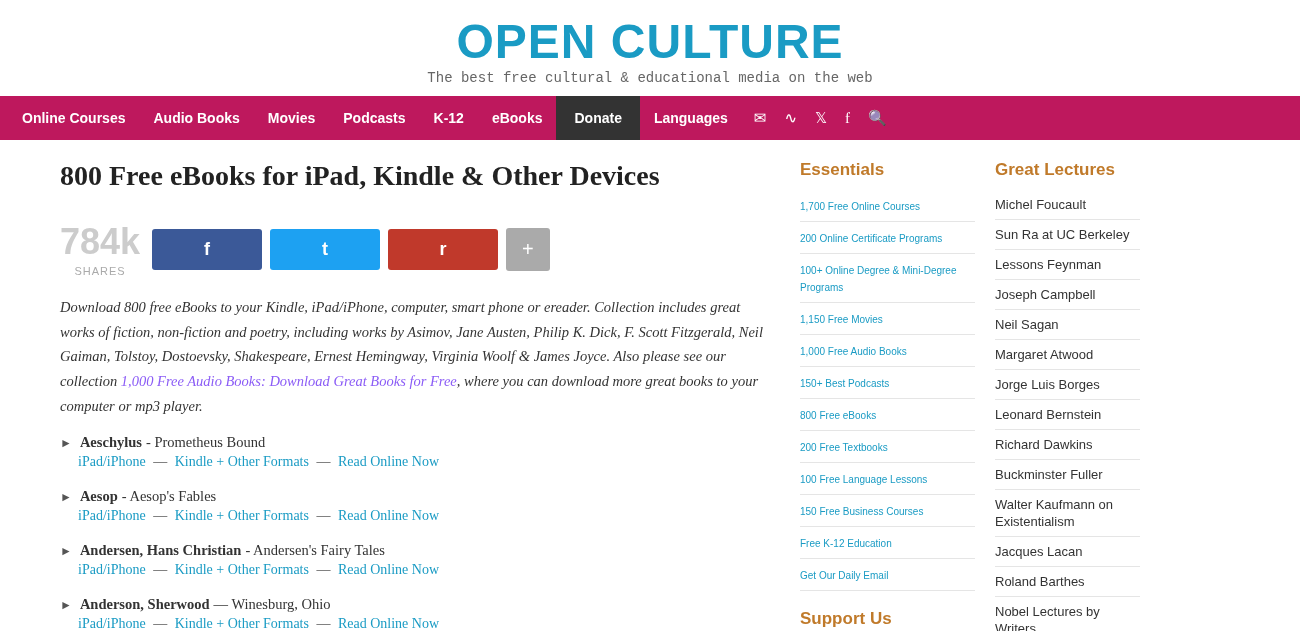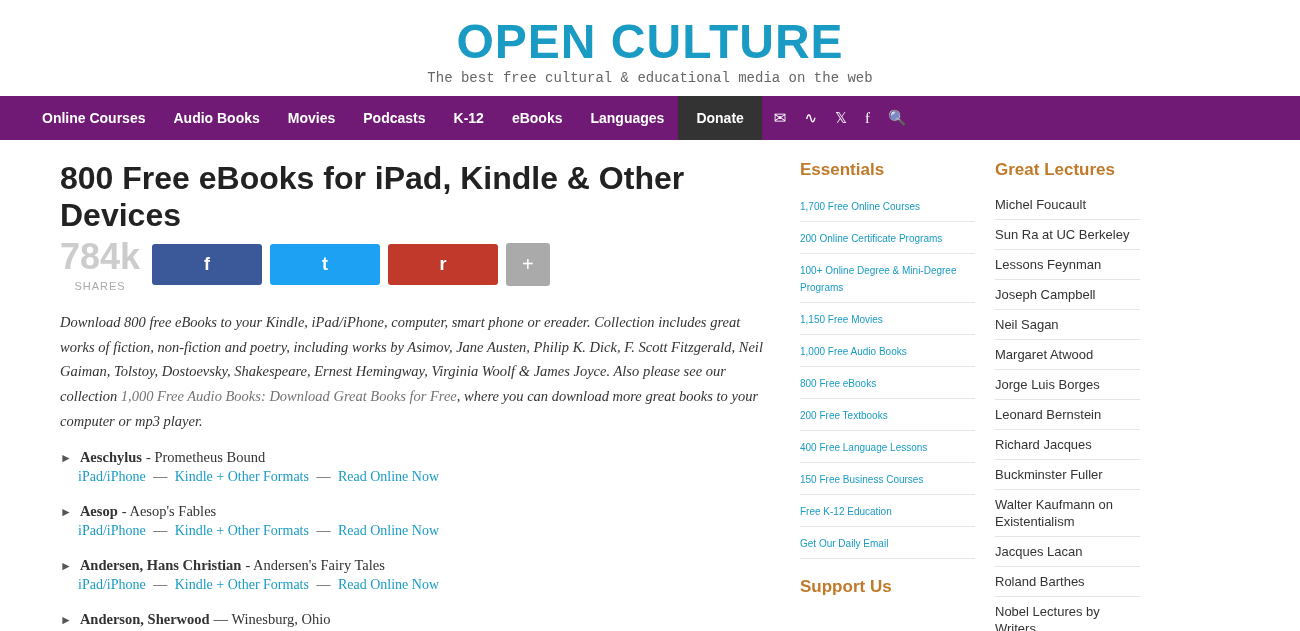--- a/index.html
+++ b/index.html
@@ -4,58 +4,58 @@
   <style>
     * { margin: 0; padding: 0; box-sizing: border-box; }
     body { font-family: Georgia, 'Times New Roman', serif; font-size: 15px; color: #333; background: #fff; }
 
     
     #site-header { padding: 18px 60px 10px; text-align: center; }
     #site-title { font-family: Arial, sans-serif; font-size: 48px; font-weight: 900; color: #1a9bc4; letter-spacing: 1px; text-transform: uppercase; line-height: 1; }
     #site-tagline { font-family: Liberation Mono, monospace; font-size: 14px; color: #666; margin-top: 4px; }
 
     
-    #main-nav { background: #701a75; padding: 0 28px; display: flex; align-items: center; }
+    #main-nav { background: #be185d; padding: 0 8px; display: flex; align-items: center; }
     #main-nav a {
       font-family: Arial, sans-serif; font-size: 14px; font-weight: bold;
       color: #fff; text-decoration: none; padding: 14px 14px;
       display: inline-block; white-space: nowrap;
     }
     #nav-donate { background: #333 !important; color: #fff !important; padding: 14px 18px !important; }
     #nav-icons { display: flex; align-items: center; margin-left: 4px; gap: 2px; }
     .nav-icon { color: #fff; font-size: 15px; padding: 8px 8px; cursor: pointer; }
 
     
     #content-area { display: flex; padding: 0 60px; margin-top: 20px; gap: 30px; }
     #main-content { flex: 1; max-width: 710px; }
     #sidebar { width: 340px; flex-shrink: 0; display: flex; gap: 20px; }
     #sidebar-essentials { width: 175px; }
     #sidebar-lectures { flex: 1; }
 
     
-    #page-title { font-family: Liberation Sans, sans-serif; font-size: 32px; font-weight: bold; color: #222; margin-bottom: 2px; }
+    #page-title { font-family: Liberation Serif, serif; font-size: 28px; font-weight: bold; color: #222; margin-bottom: 29px; }
 
     
     #share-bar { display: flex; align-items: center; gap: 8px; margin-bottom: 18px; }
     #share-count { font-size: 36px; font-weight: bold; color: #ccc; font-family: Arial, sans-serif; text-align: center; }
     #share-count-label { font-size: 11px; color: #aaa; font-family: Arial, sans-serif; text-align: center; margin-top: 2px; letter-spacing: 1px; }
     #share-count-wrap { text-align: center; margin-right: 4px; }
     .share-btn {
       padding: 10px 28px; border: none; border-radius: 3px;
       color: #fff; font-size: 18px; cursor: pointer; display: flex; align-items: center; justify-content: center;
       font-family: Arial, sans-serif; font-weight: bold; min-width: 110px;
     }
     #fb-btn { background: #3b5998; }
     #tw-btn { background: #1da1f2; }
     #rd-btn { background: #c0392b; }
     #more-btn { background: #aaa; font-size: 20px; padding: 10px 16px; border-radius: 3px; border: none; cursor: pointer; color: #fff; }
 
     
     #article-body { font-style: italic; font-size: 14.5px; line-height: 1.7; color: #333; margin-bottom: 16px; }
-    #article-body a { color: #737373; text-decoration: none; }
+    #article-body a { color: #8b5cf6; text-decoration: none; }
 
     
     #book-list { list-style: none; padding: 0; }
     .book-item { margin-bottom: 18px; font-size: 14.5px; }
     .book-item-header { display: flex; align-items: baseline; gap: 4px; }
     .book-arrow { color: #555; font-size: 12px; margin-right: 4px; }
     .book-author { font-weight: bold; }
     .book-title { color: #333; }
     .book-links { margin-top: 3px; margin-left: 18px; font-size: 14px; }
     .book-links a { color: #1a9bc4; text-decoration: none; }
@@ -84,22 +84,22 @@
   <div id="site-tagline">The best free cultural &amp; educational media on the web</div>
 </header>
 
 <nav id="main-nav">
   <a href="#">Online Courses</a>
   <a href="#">Audio Books</a>
   <a href="#">Movies</a>
   <a href="#">Podcasts</a>
   <a href="#">K-12</a>
   <a href="#">eBooks</a>
+  <a href="#" id="nav-donate">Donate</a>
   <a href="#">Languages</a>
-  <a href="#" id="nav-donate">Donate</a>
   <div id="nav-icons">
     <span class="nav-icon">✉</span>
     <span class="nav-icon">∿</span>
     <span class="nav-icon">𝕏</span>
     <span class="nav-icon">f</span>
     <span class="nav-icon">🔍</span>
   </div>
 </nav>
 
 <div id="content-area">
@@ -191,42 +191,43 @@
   <aside id="sidebar">
 
     <div id="sidebar-essentials">
       <div id="essentials-title">Essentials</div>
       <ul id="essentials-list">
         <li class="essentials-item"><a href="#">1,700 Free Online Courses</a></li>
         <li class="essentials-item"><a href="#">200 Online Certificate Programs</a></li>
         <li class="essentials-item"><a href="#">100+ Online Degree &amp; Mini-Degree Programs</a></li>
         <li class="essentials-item"><a href="#">1,150 Free Movies</a></li>
         <li class="essentials-item"><a href="#">1,000 Free Audio Books</a></li>
+        <li class="essentials-item"><a href="#">150+ Best Podcasts</a></li>
         <li class="essentials-item"><a href="#">800 Free eBooks</a></li>
         <li class="essentials-item"><a href="#">200 Free Textbooks</a></li>
-        <li class="essentials-item"><a href="#">400 Free Language Lessons</a></li>
+        <li class="essentials-item"><a href="#">100 Free Language Lessons</a></li>
         <li class="essentials-item"><a href="#">150 Free Business Courses</a></li>
         <li class="essentials-item"><a href="#">Free K-12 Education</a></li>
         <li class="essentials-item"><a href="#">Get Our Daily Email</a></li>
       </ul>
       <div id="support-title">Support Us</div>
     </div>
 
     <div id="sidebar-lectures">
       <div id="lectures-title">Great Lectures</div>
       <ul id="lectures-list">
         <li class="lecture-item"><a href="#">Michel Foucault</a></li>
         <li class="lecture-item"><a href="#">Sun Ra at UC Berkeley</a></li>
         <li class="lecture-item"><a href="#">Lessons Feynman</a></li>
         <li class="lecture-item"><a href="#">Joseph Campbell</a></li>
         <li class="lecture-item"><a href="#">Neil Sagan</a></li>
         <li class="lecture-item"><a href="#">Margaret Atwood</a></li>
         <li class="lecture-item"><a href="#">Jorge Luis Borges</a></li>
         <li class="lecture-item"><a href="#">Leonard Bernstein</a></li>
-        <li class="lecture-item"><a href="#">Richard Jacques</a></li>
+        <li class="lecture-item"><a href="#">Richard Dawkins</a></li>
         <li class="lecture-item"><a href="#">Buckminster Fuller</a></li>
         <li class="lecture-item"><a href="#">Walter Kaufmann on Existentialism</a></li>
         <li class="lecture-item"><a href="#">Jacques Lacan</a></li>
         <li class="lecture-item"><a href="#">Roland Barthes</a></li>
         <li class="lecture-item"><a href="#">Nobel Lectures by Writers</a></li>
 
       </ul>
     </div>
 
   </aside>

